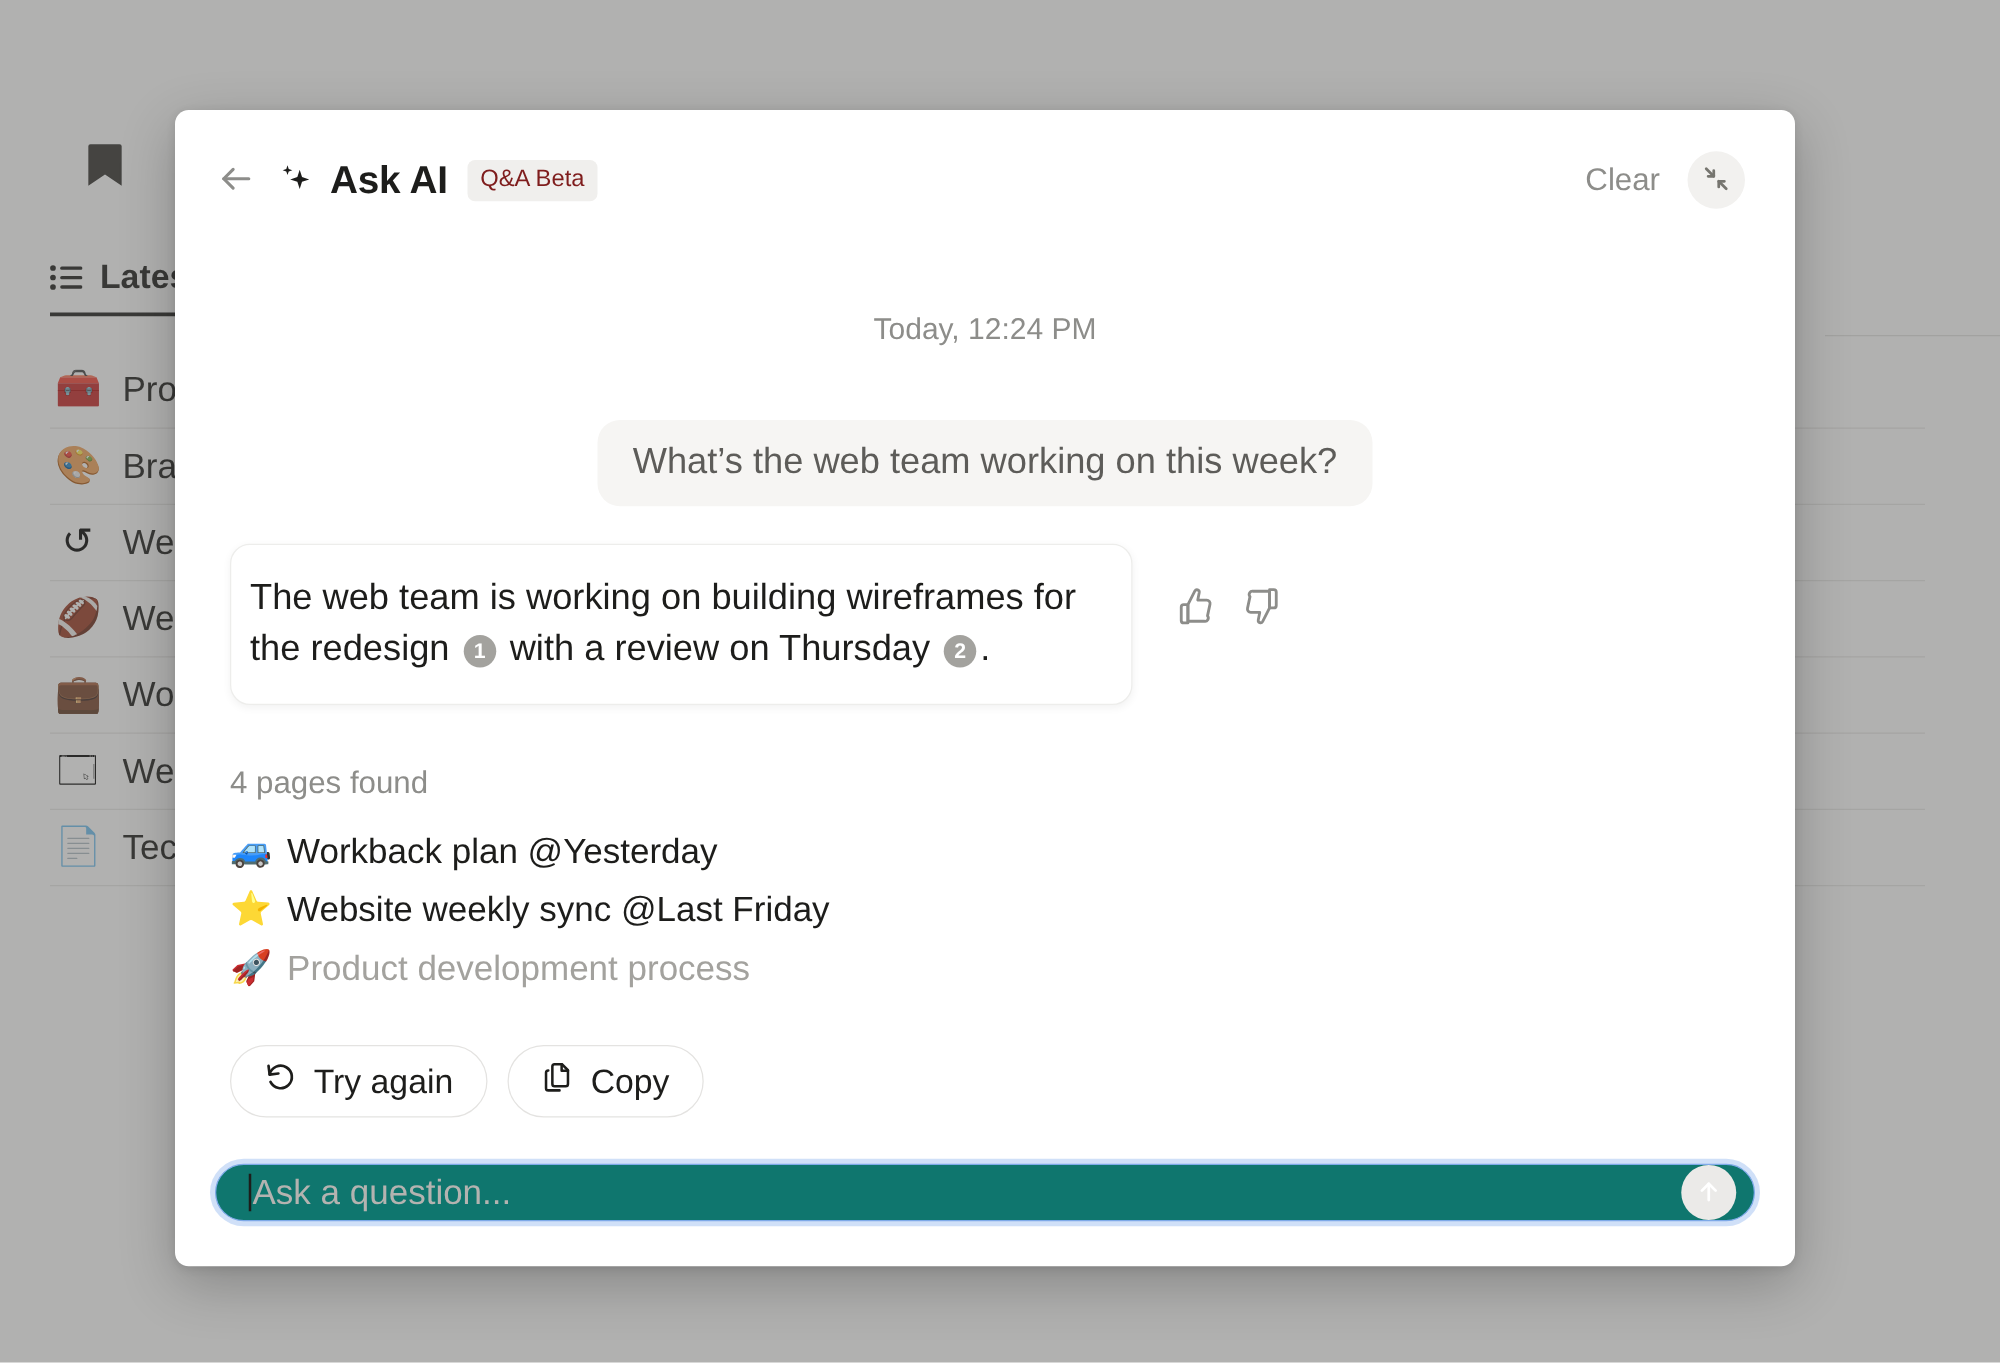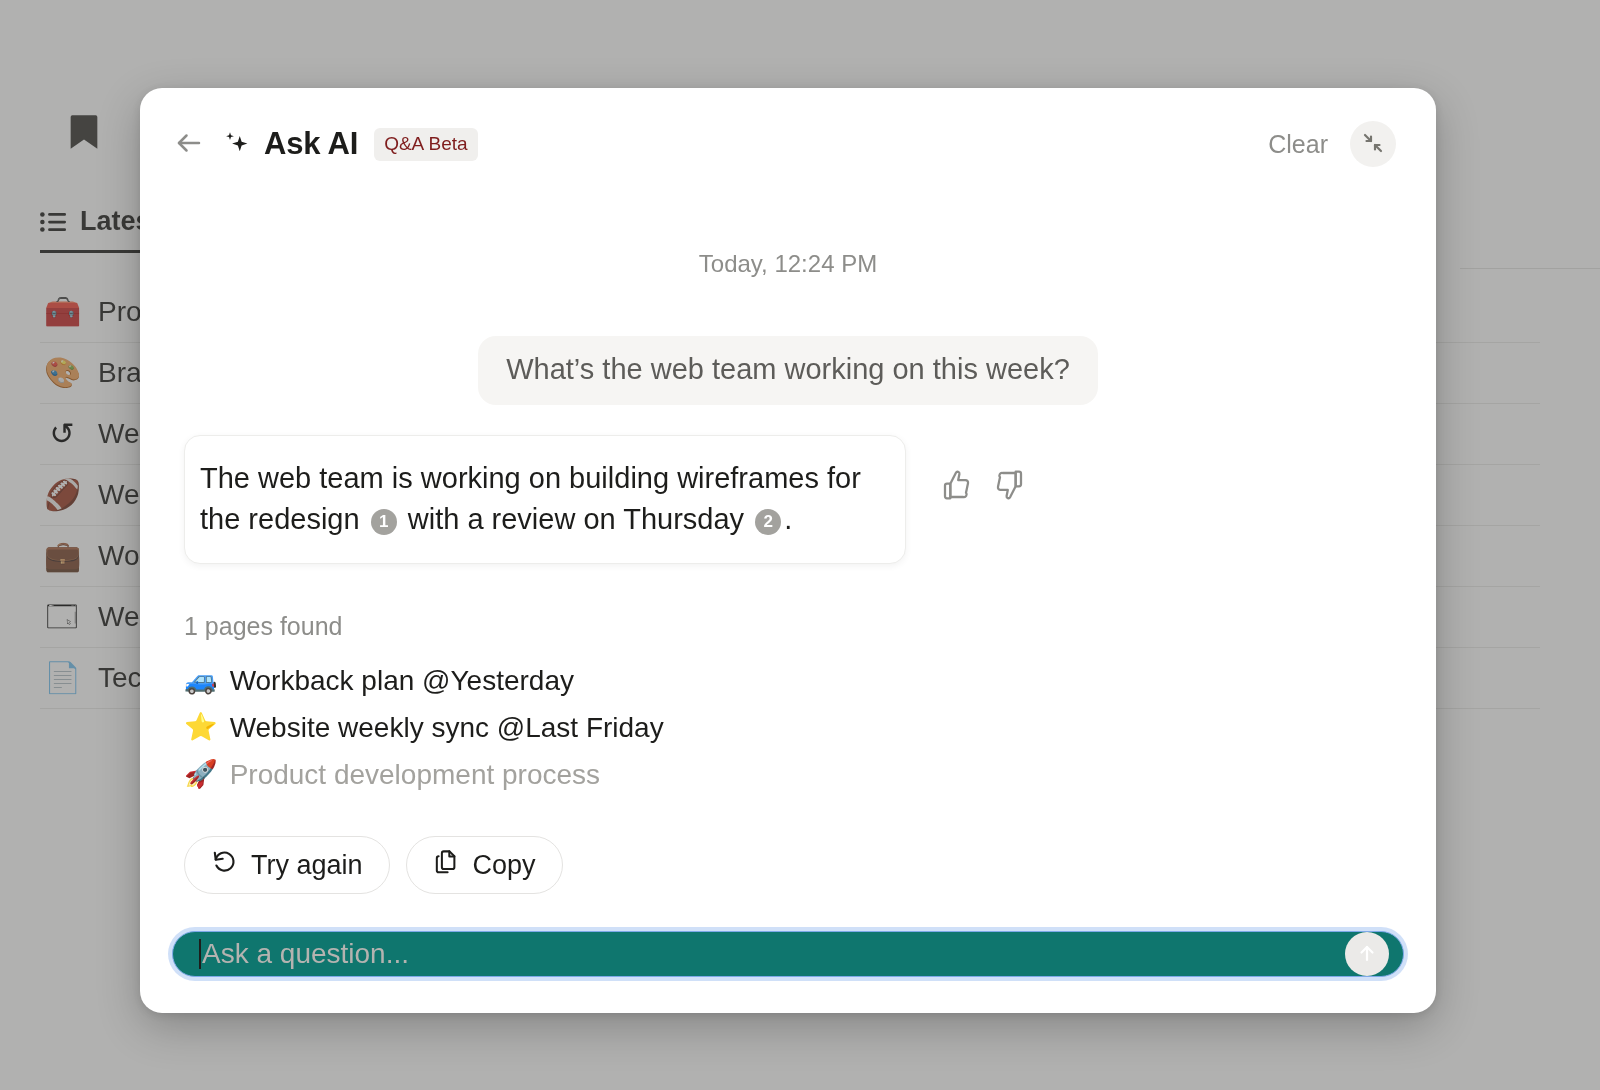--- a/index.html
+++ b/index.html
@@ -100,21 +100,21 @@
   }
 
   
   #ask-ai-modal {
     position: absolute;
     left: 140px;
     top: 88px;
     width: 1296px;
     height: 925px;
     background: #ffffff;
-    border-radius: 22px;
+    border-radius: 11px;
     box-shadow: 0 14px 44px rgba(0,0,0,0.24), 0 2px 8px rgba(0,0,0,0.10);
     display: flex;
     flex-direction: column;
     overflow: hidden;
   }
 
   
   .modal-header {
     display: flex;
     align-items: center;
@@ -472,21 +472,21 @@
             <svg viewBox="0 0 24 24" width="32" height="32" fill="none" stroke="currentColor" stroke-width="1.7" stroke-linecap="round" stroke-linejoin="round" aria-hidden="true">
               <path d="M17 2h2.5A1.5 1.5 0 0 1 21 3.5v8a1.5 1.5 0 0 1-1.5 1.5H17z"></path>
               <path d="M17 13l-4.2 8.2a1.4 1.4 0 0 1-2.6-.9l.9-4.6H5.7a2 2 0 0 1-1.95-2.45l1.5-7A2 2 0 0 1 7.2 3H17z"></path>
             </svg>
           </span>
         </button>
       </div>
     </div>
 
     <div class="sources">
-      <div class="sources-count">1 pages found</div>
+      <div class="sources-count">4 pages found</div>
 
       <div class="source-row">
         <span class="source-emoji">🚙</span>
         <span class="source-title">Workback plan @Yesterday</span>
       </div>
       <div class="source-row">
         <span class="source-emoji">⭐</span>
         <span class="source-title">Website weekly sync @Last Friday</span>
       </div>
       <div class="source-row muted">

